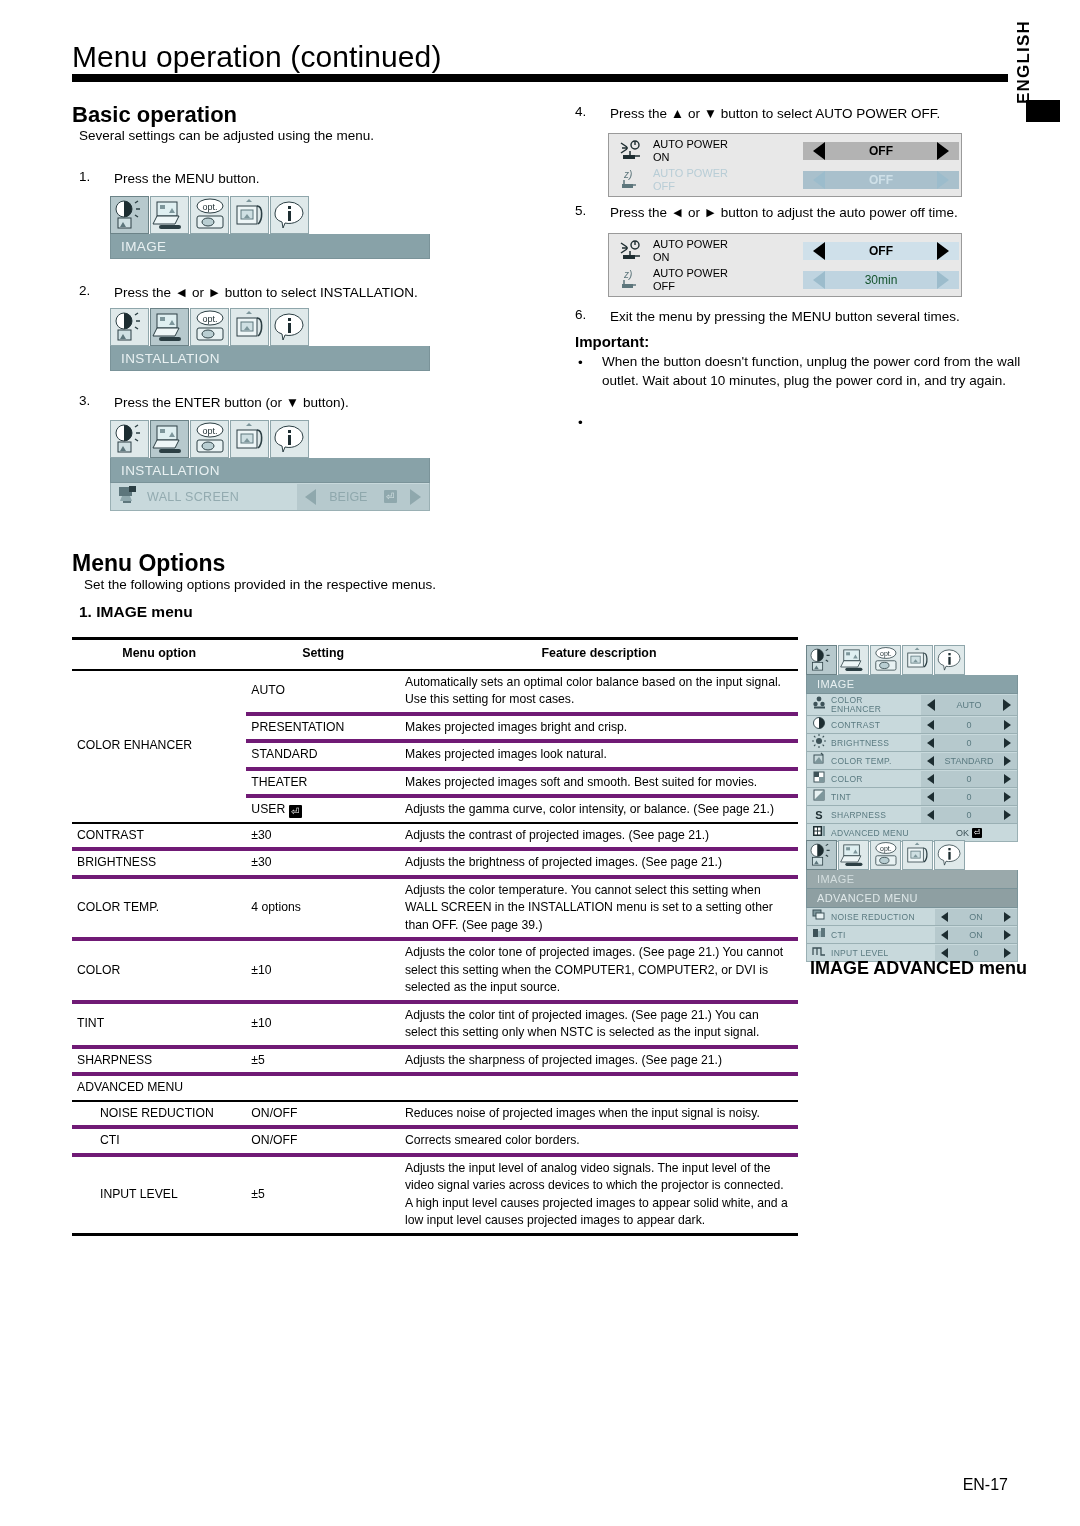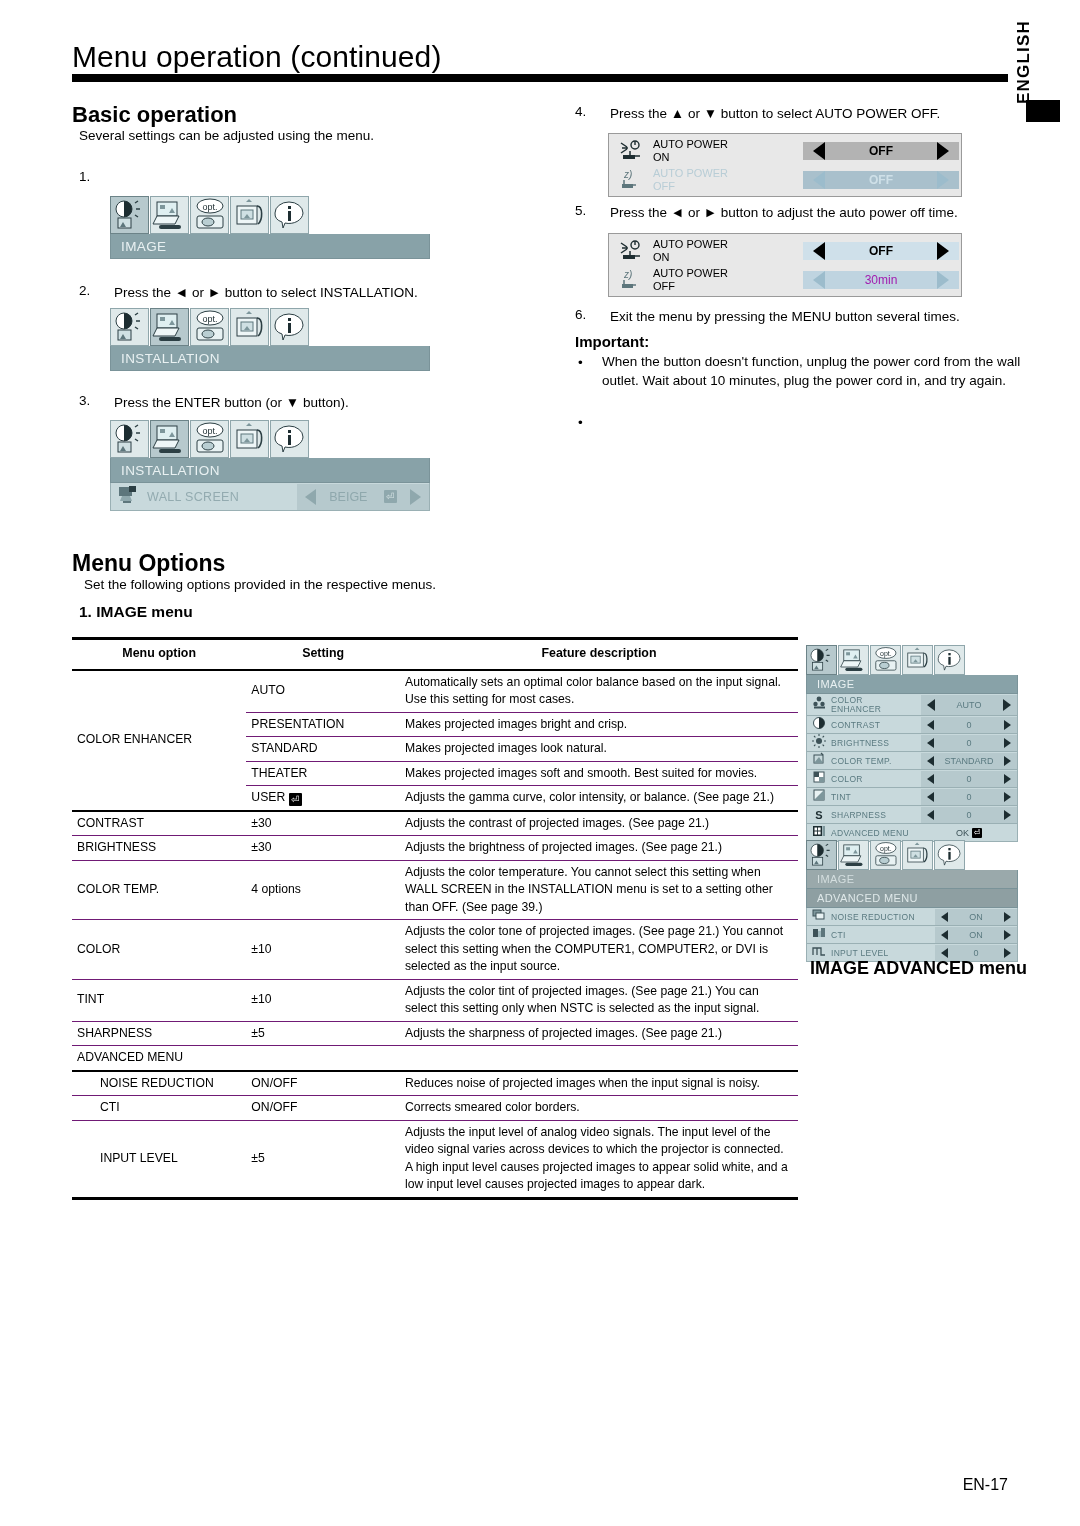--- a/index.html
+++ b/index.html
@@ -79,34 +79,34 @@
   .apd { position:absolute; border:1px solid #9a9a9a; background:#e8e8e8; padding:2px; }
   .apd .arow { display:flex; height:29px; align-items:center; }
   .apd .aicon { width:42px; display:flex; align-items:center; justify-content:center; background:#e8e8e8; }
   .apd .alabel { flex:0 0 150px; font-size:11px; line-height:13px; display:flex; flex-direction:column; justify-content:center; }
   .apd .aval { flex:1; display:flex; align-items:center; justify-content:space-between; padding:0 10px; }
   .apd .arow.dark .aval { background:#b3b3b3; }
   .apd .arow.dim  { }
   .apd .arow.dim .alabel { color:#b8cdd6; }
   .apd .arow.dim .aval { background:#a9c0cc; color:#cfe0e8; }
   .apd .arow.blue .aval { background:#cfe0ea; }
-  .apd .arow.dimblue .aval { background:#bfd4e0; color:#a21caf; }
+  .apd .arow.dimblue .aval { background:#bfd4e0; color:#14532d; }
   .apd .atxt { flex:1; text-align:center; font-size:12px; font-weight:bold; }
   .apd .atxt.norm { font-weight:normal; }
   .bk-l { width:0;height:0;border-top:9px solid transparent;border-bottom:9px solid transparent;border-right:12px solid #000; }
   .bk-r { width:0;height:0;border-top:9px solid transparent;border-bottom:9px solid transparent;border-left:12px solid #000; }
   .pl-l { width:0;height:0;border-top:9px solid transparent;border-bottom:9px solid transparent;border-right:12px solid #9cbccc; }
   .pl-r { width:0;height:0;border-top:9px solid transparent;border-bottom:9px solid transparent;border-left:12px solid #9cbccc; }
 
   
   .tbl { position:absolute; left:72px; top:637px; width:726px; border-collapse:collapse; font-size:12.2px; }
   .tbl td, .tbl th { padding:3px 5px; vertical-align:top; line-height:17.5px; }
   .tbl thead th { font-size:12.4px; font-weight:bold; text-align:center; padding:5px 4px 6px; }
   .rule-top { border-top:3px solid #000; }
-  .rule-thin { border-top:1px solid #701a75; }
+  .rule-thin { border-top:4px solid #701a75; }
   .rule-med { border-top:2px solid #000; }
   .c1 { width:150px; text-align:left;margin-left:28px; }
   .c2 { width:150px; text-align:left; }
   .c3 { width:426px; text-align:left; }
   .enter-gl {
     display:inline-block; width:13px; height:13px; background:#000;
     color:#fff; font-size:10px; line-height:13px; text-align:center;
     vertical-align:-2px; border-radius:1px;
   }
 
@@ -124,20 +124,21 @@
       <i></i>
     </div>
 
   <div class="side-tab"></div>
   <div class="side-lang">ENGLISH</div>
 
   <div class="h2" style="position:absolute;left:72px;top:102px;">Basic operation</div>
   <div class="body-t" style="position:absolute;left:79px;top:126px;width:460px;">Several settings can be adjusted using the menu.</div>
 
   <div class="num" style="left:79px;top:169px;">1.</div>
+  <div class="step-t" style="left:114px;top:169px;width:420px;">Press the MENU button.</div>
 
   <div class="osd" style="left:110px;top:196px;width:320px;">
     <div class="tabs">
       <div class="tab sel">
         <svg width="37" height="36" viewBox="0 0 37 36">
             <circle cx="13" cy="12" r="8" fill="#fff" stroke="#2c3f44"></circle>
             <path d="M13 4 a8 8 0 0 1 0 16 z" fill="#1d2d31"></path>
             <g stroke="#2c3f44" stroke-width="1.4">
               <path d="M24 6l3-2M25 12h4M24 18l3 2"></path>
             </g>

